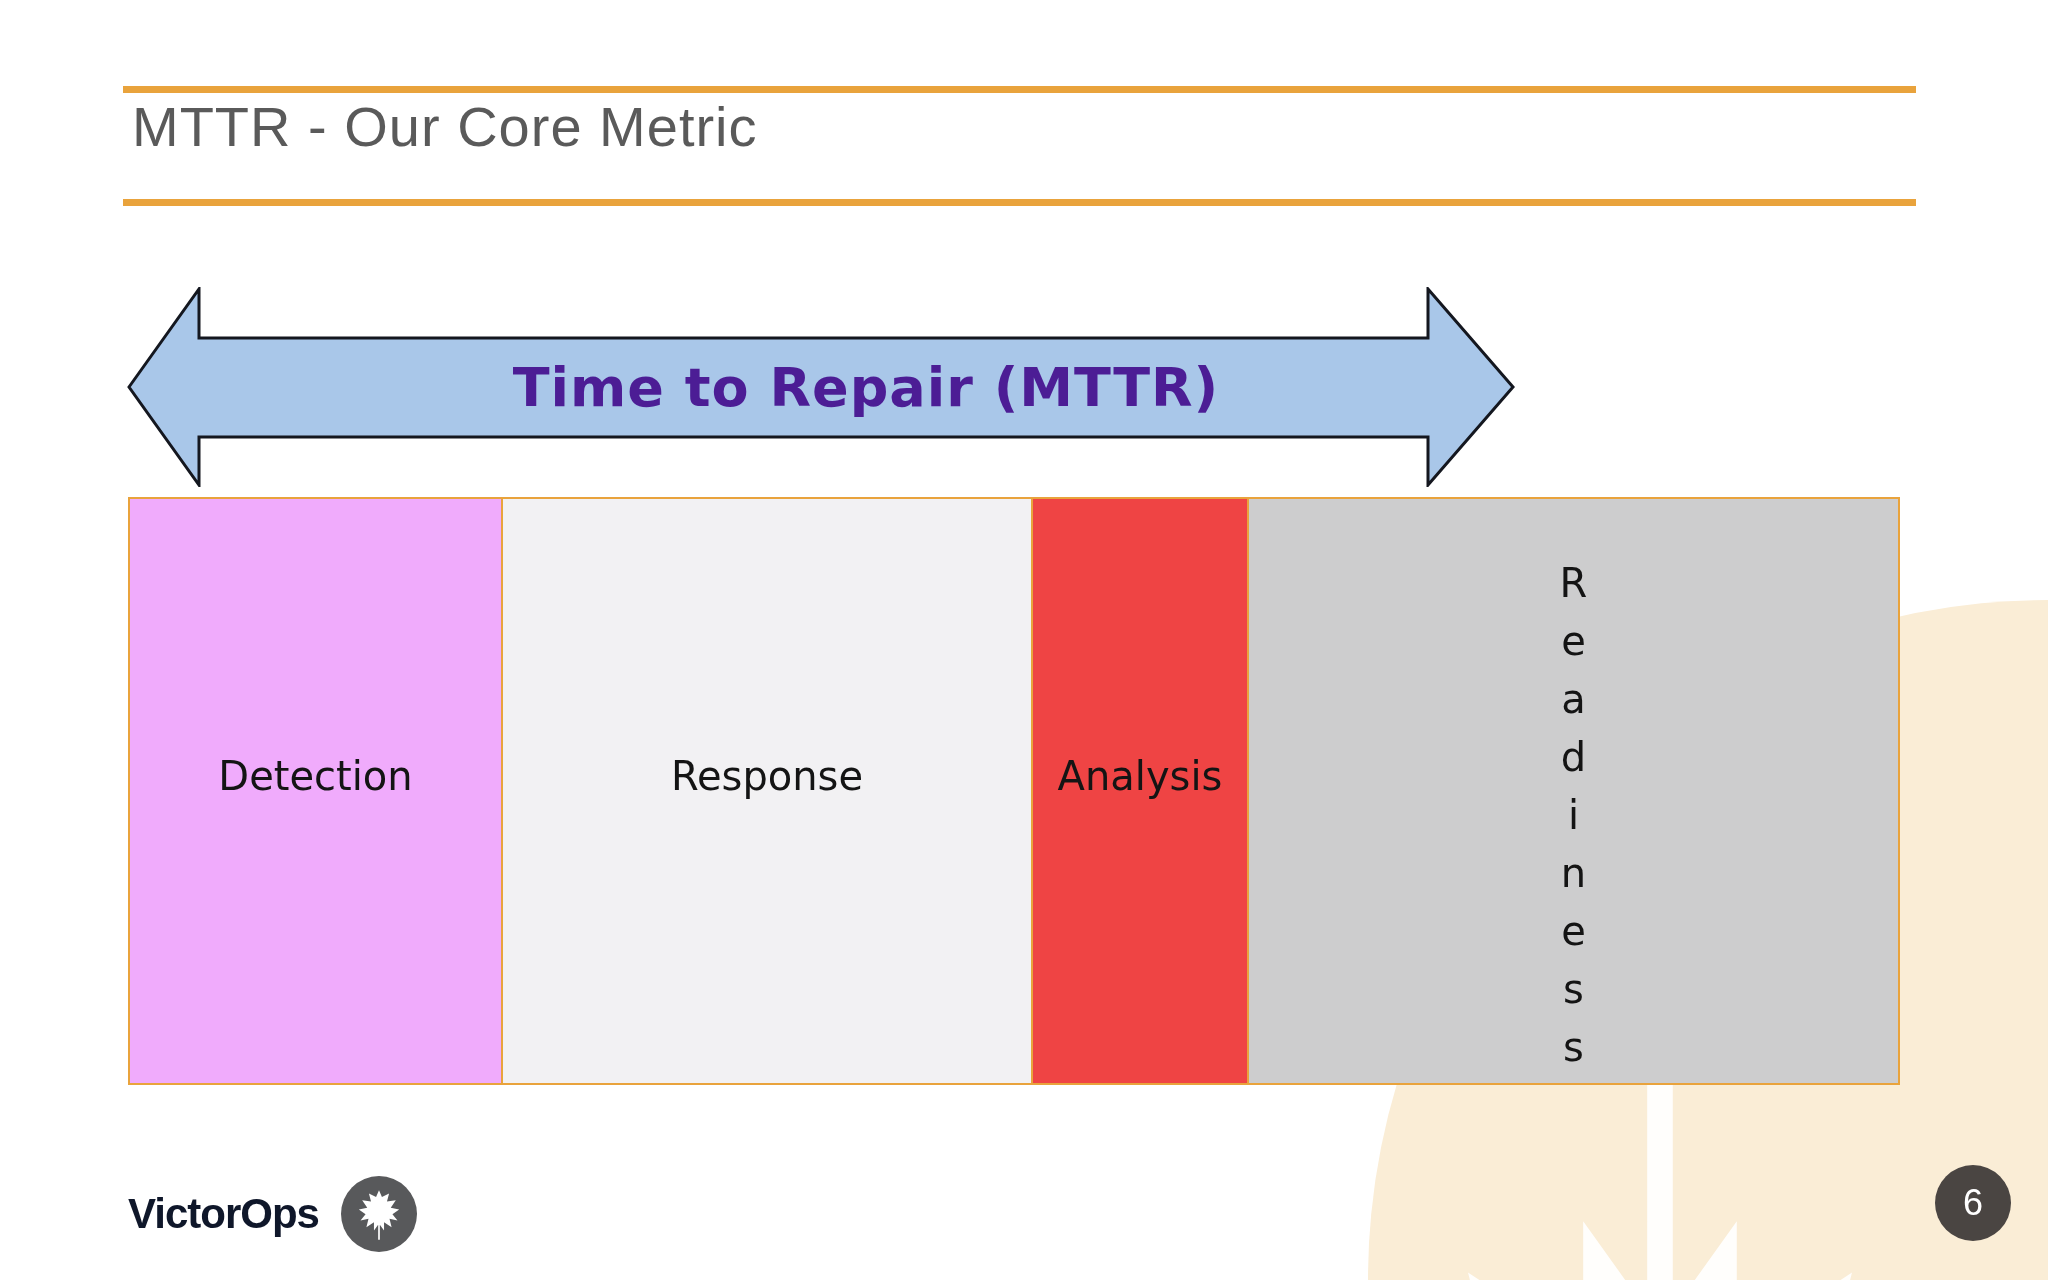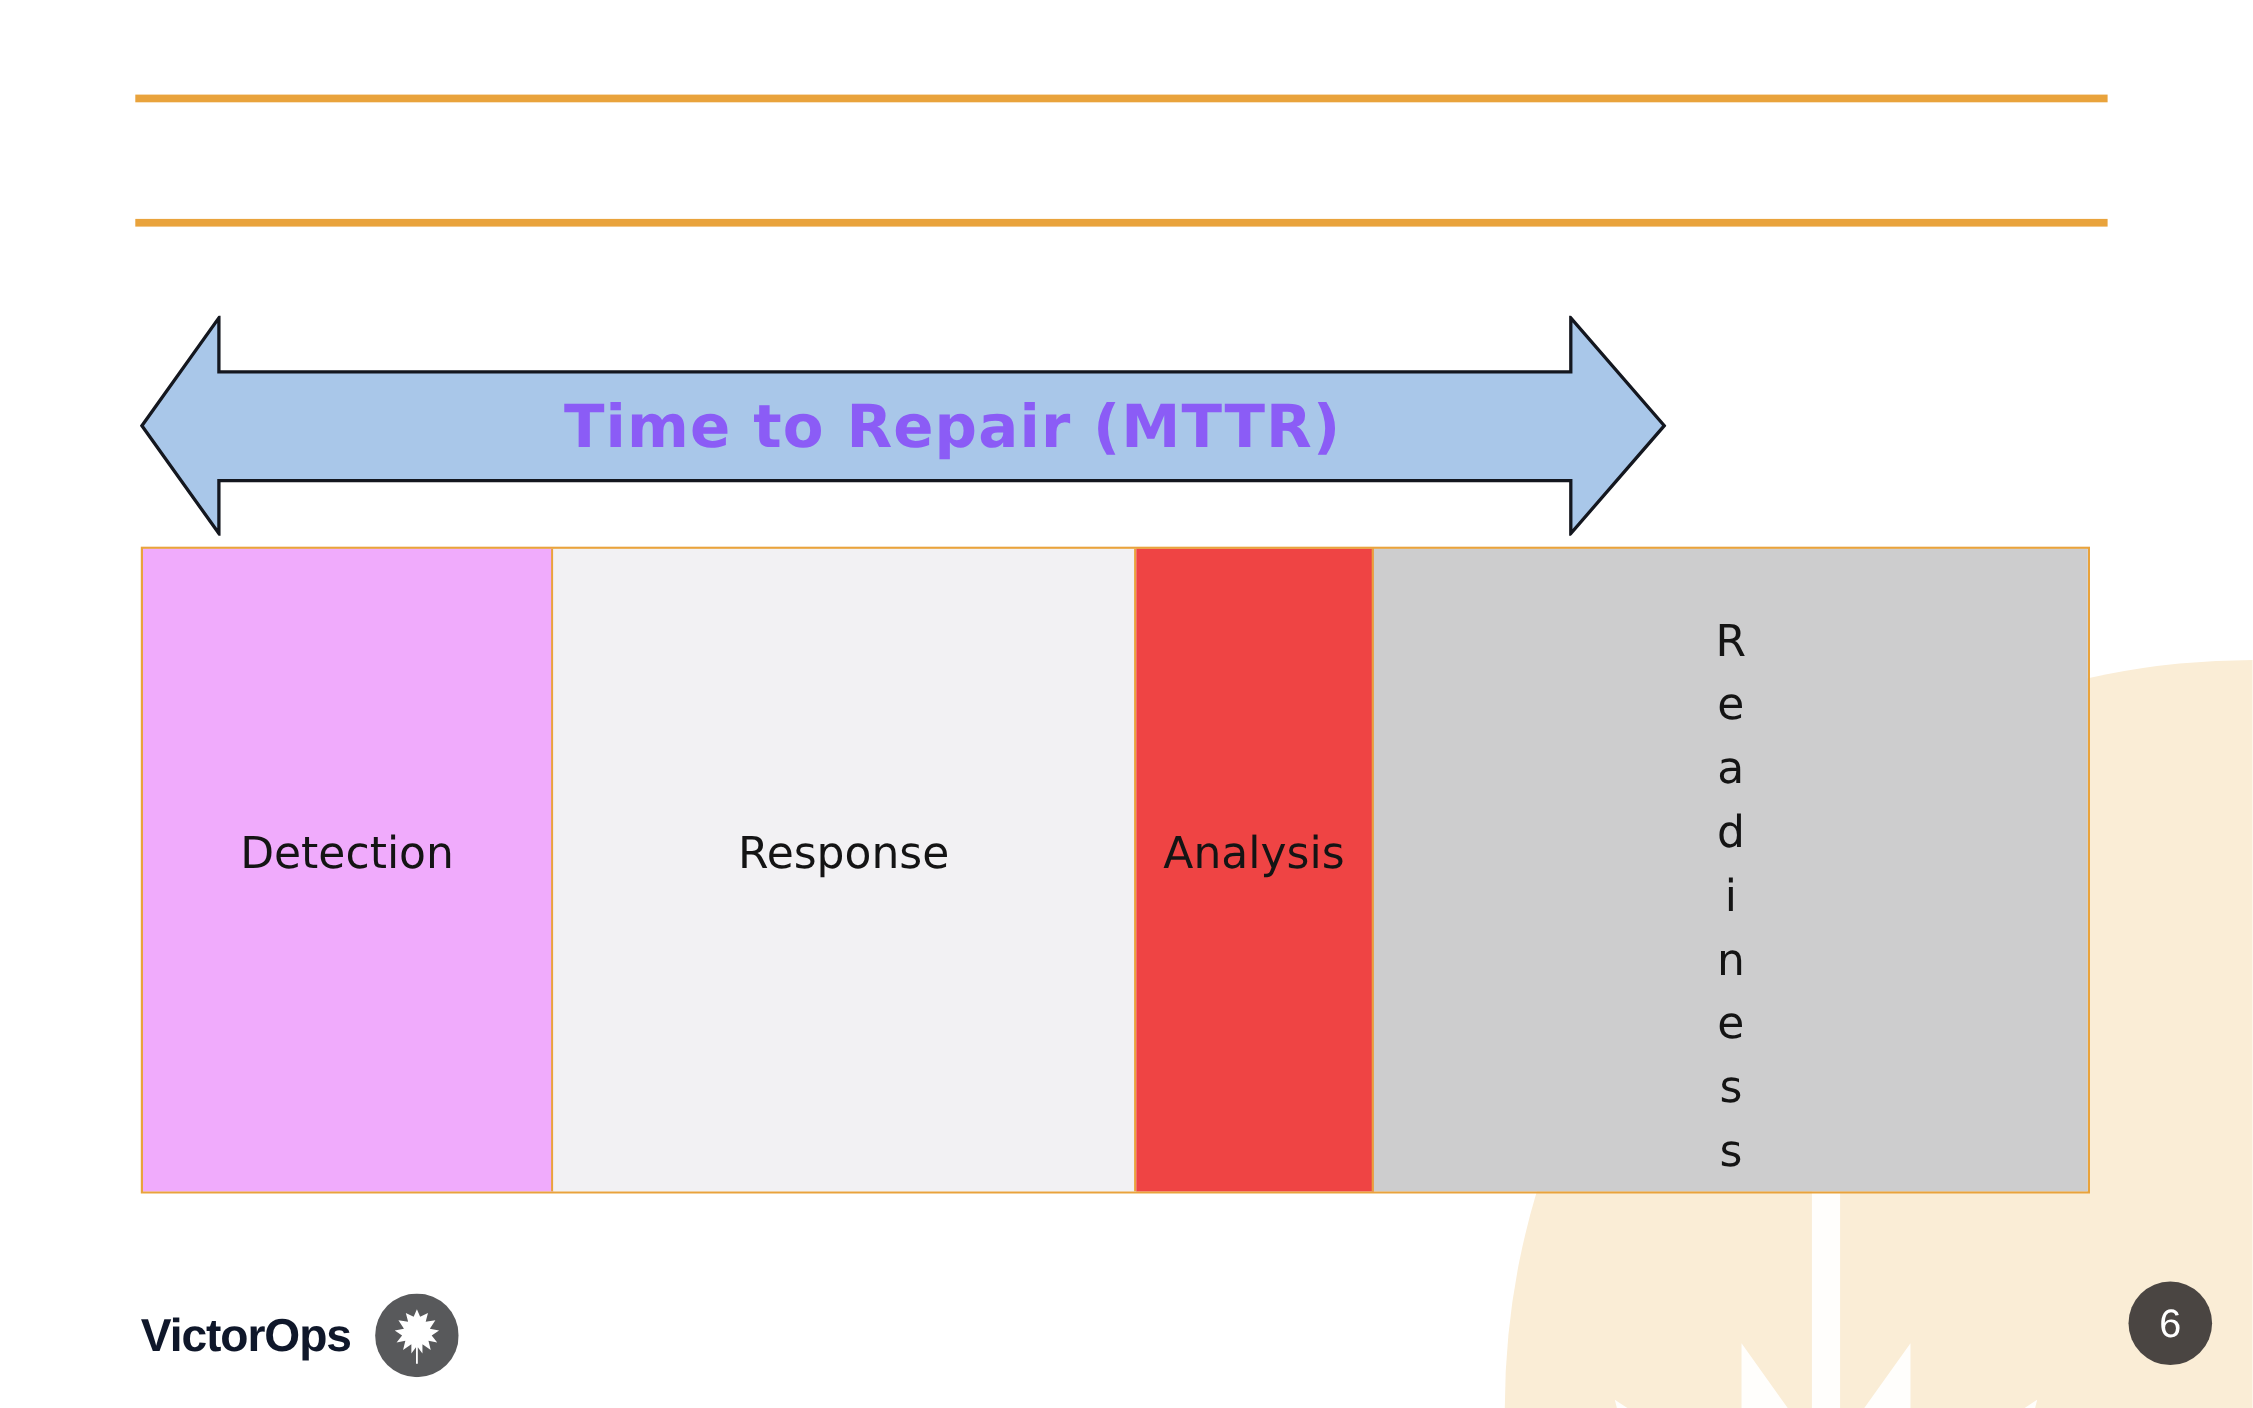--- a/index.html
+++ b/index.html
@@ -35,21 +35,21 @@
   
   .arrow-wrap{
     position:absolute; left:127px; top:287px;
     width:1388px; height:200px; z-index:2;
   }
   .arrow-wrap svg{position:absolute; left:0; top:0;}
   .arrow-label{
     position:absolute; left:0; top:0; width:100%; height:100%;
     display:flex; align-items:center; justify-content:center;
     transform:translateX(45px);
-    font-size:54px; font-weight:bold; color:#8b5cf6;
+    font-size:54px; font-weight:bold; color:#4c1d95;
     letter-spacing:1px; white-space:nowrap;text-align:center;
   }
 
   
   .phase-table{
     position:absolute; left:128px; top:497px;
     width:1772px; height:588px;
     display:flex; box-sizing:border-box;
     border:2px solid #E9A33C;
     z-index:2;
@@ -106,20 +106,21 @@
         </clipPath>
       <path id="oakleaf" d="M50,0 L57,16 L74,8 L69,27 L90,24 L78,42 L98,46 L82,57 L94,72 L75,68 L80,88 L62,76 L62,96 L52,82 L52,118 L48,118 L48,82 L38,96 L38,76 L20,88 L25,68 L6,72 L18,57 L2,46 L22,42 L10,24 L31,27 L26,8 L43,16 Z"></path>
     </defs>
     <circle cx="720" cy="700" r="680" fill="#FAEDD6"></circle>
     <g clip-path="url(#wm-clip)">
       <use href="#oakleaf" fill="#FFFFFF" opacity="0.92" transform="translate(332,878) rotate(180) scale(6.4) translate(-50,-59)"></use>
     </g>
   </svg>
 
   <div class="rule rule-top"></div>
+  <div class="slide-title">MTTR - Our Core Metric</div>
   <div class="rule rule-bottom"></div>
 
   <div class="arrow-wrap">
     <svg width="1388" height="200" viewBox="0 0 1388 200" aria-hidden="true">
       <path d="M2,100 L72,2 L72,51 L1301,51 L1301,2 L1386,100 L1301,198 L1301,150 L72,150 L72,198 Z" fill="#A9C7E9" stroke="#14171F" stroke-width="3" stroke-linejoin="miter"></path>
     </svg>
     <div class="arrow-label">Time to Repair (MTTR)</div>
   </div>
 
   <div class="phase-table">

